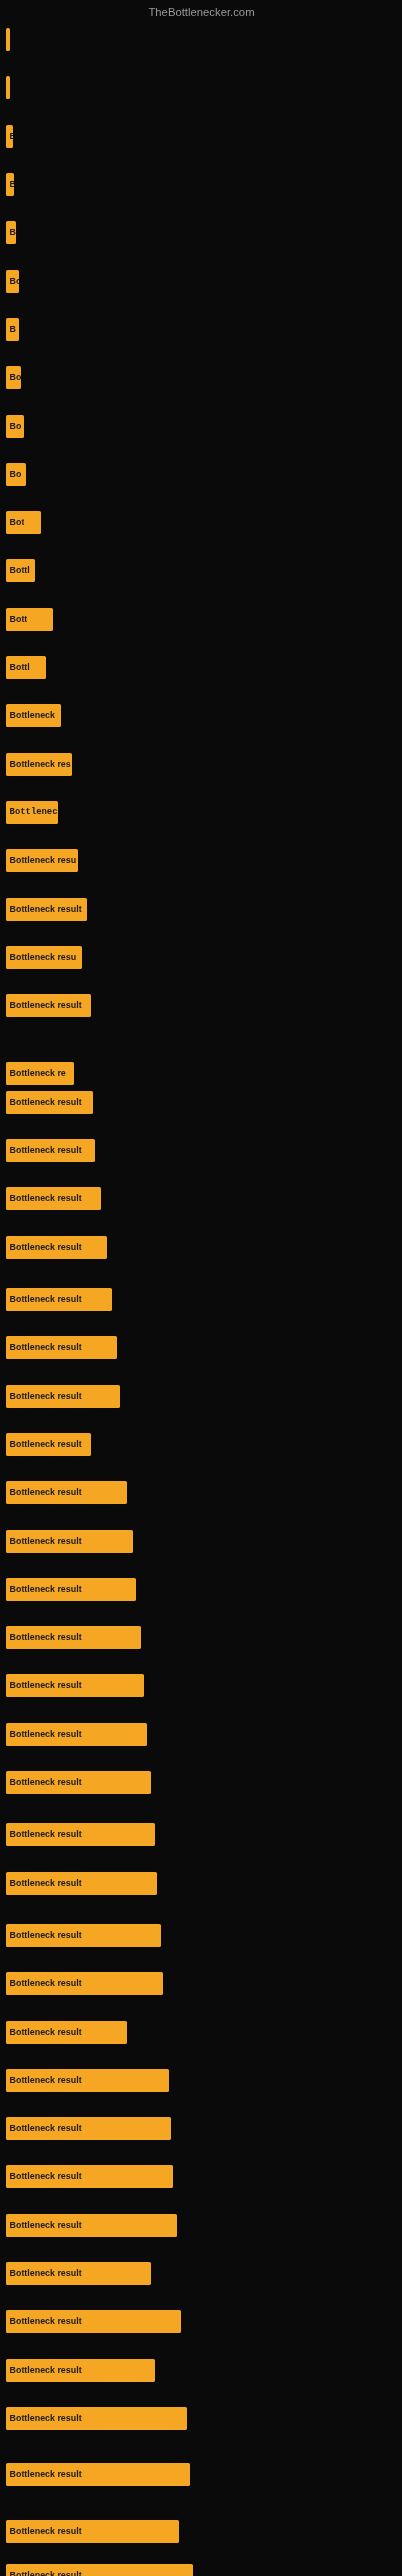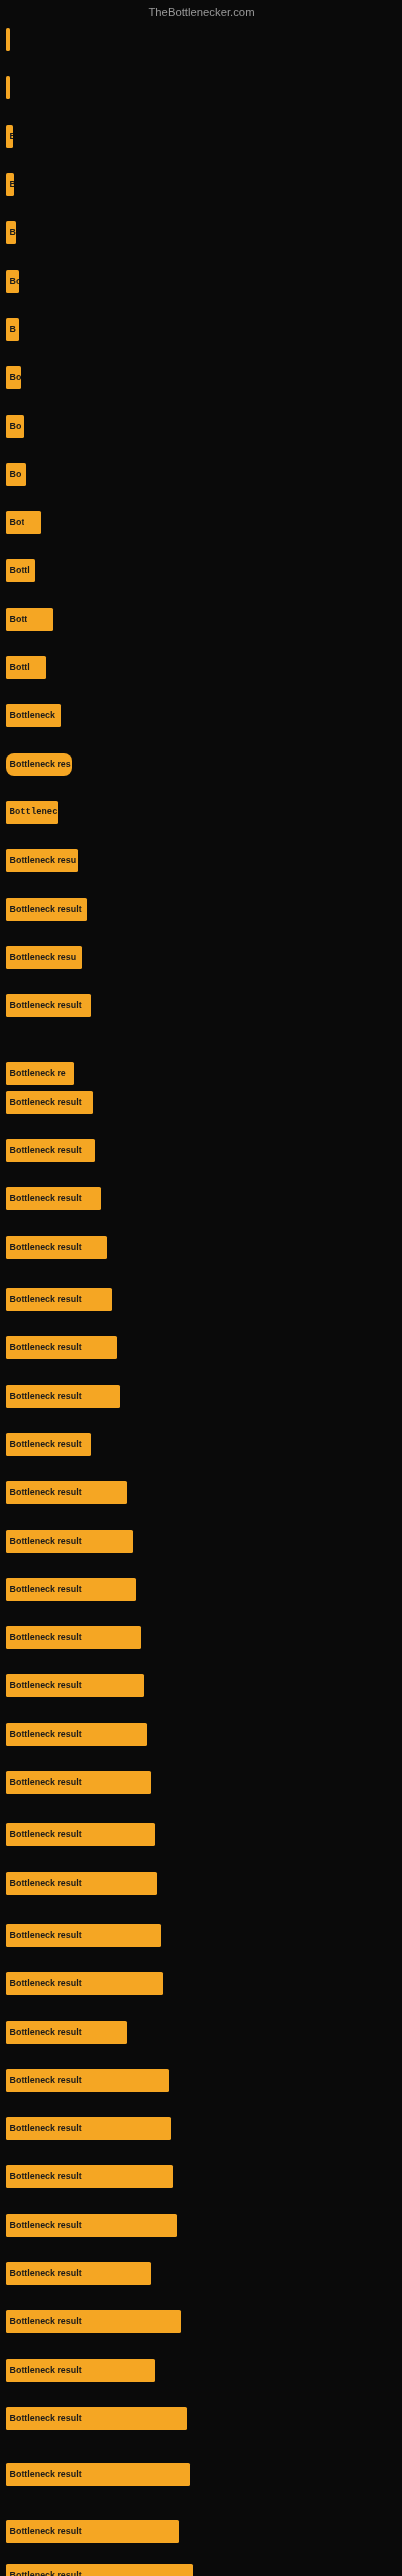--- a/index.html
+++ b/index.html
@@ -120,21 +120,21 @@
       <div class="bar" style="width: 40px;">
         <span class="bar-label">Bottl</span>
       </div>
     </div>
     <div class="bar-container" style="top: 704px;">
       <div class="bar" style="width: 55px;">
         <span class="bar-label">Bottleneck</span>
       </div>
     </div>
     <div class="bar-container" style="top: 753px;">
-      <div class="bar" style="width: 66px; border-radius: 8px;">
+      <div class="bar" style="width: 66px;">
         <span class="bar-label">Bottleneck res</span>
       </div>
     </div>
     <div class="bar-container" style="top: 801px;">
       <div class="bar" style="width: 52px; font-family: Liberation Mono, monospace;">
         <span class="bar-label">Bottleneck</span>
       </div>
     </div>
     <div class="bar-container" style="top: 849px;">
       <div class="bar" style="width: 72px;">

